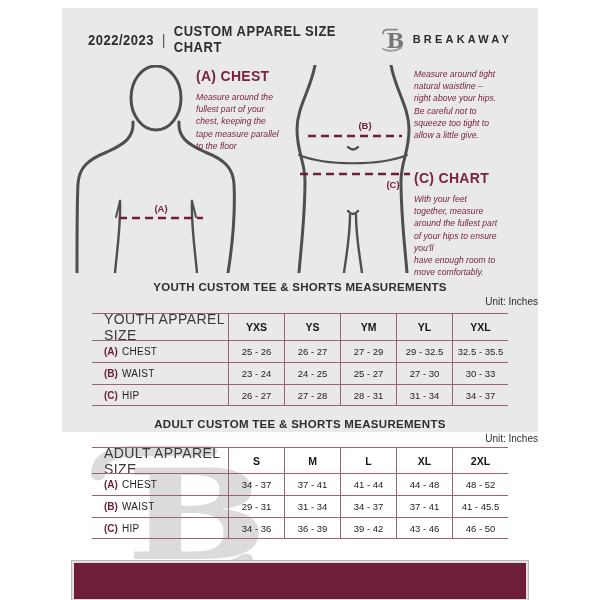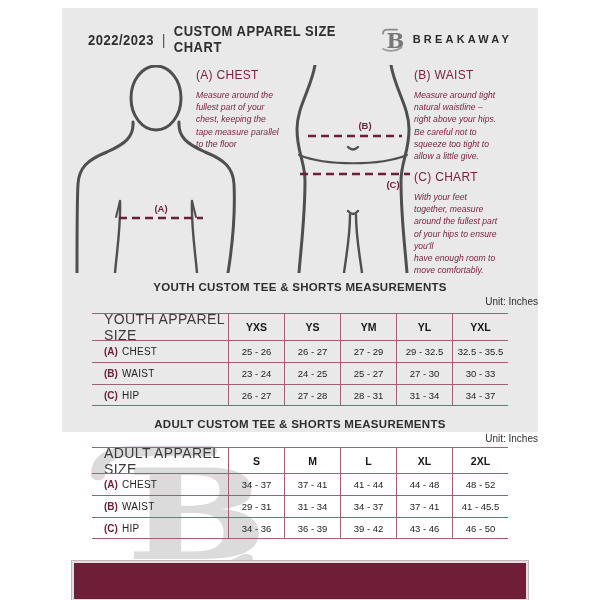--- a/index.html
+++ b/index.html
@@ -8,21 +8,21 @@
 
   
   .hdr { position:absolute; left:0; top:14px; width:100%; height:34px; display:flex; align-items:center; justify-content:space-between; padding:0 26px; }
   .hdr-title { display:flex; align-items:center; gap:8px; font-weight:bold; font-size:13px; letter-spacing:.5px; color:#2f2f2f; transform:scaleY(1.12); }
   .hdr-sep { font-weight:normal; color:#444; font-size:13px; }
   .brand { display:flex; align-items:center; gap:7px; }
   .brand-name { font-weight:bold; font-size:11px; letter-spacing:3.2px; color:#2b2b2b; }
 
   
   .gblock { position:absolute; z-index:2; }
-  .gblock h3 { font-size:12px; font-weight:normal; color:var(--heading); letter-spacing:.3px; margin-bottom:7px; }
+  .gblock h3 { font-size:14px; font-weight:bold; color:var(--heading); letter-spacing:.3px; margin-bottom:7px; }
   .gblock p { font-size:8.6px; font-style:italic; color:var(--heading); line-height:1.42; white-space:pre-line; }
   .fig { position:absolute; }
 
   
   .tbl-title { position:absolute; width:100%; text-align:center; font-size:11.5px; font-weight:bold; color:#2e2e2e; letter-spacing:.3px; z-index:2; }
   .tbl-unit { position:absolute; width:100%; text-align:right; font-size:10px; color:#2e2e2e; z-index:2; }
   .size-table { position:absolute; left:30px; width:416px; display:grid; grid-template-columns:136px repeat(5,56px); z-index:2; }
   .size-table.youth { grid-template-rows:27px 22px 22px 22px; }
   .size-table.adult { grid-template-rows:26px 22px 22px 22px; }
   .cell { border-top:1.4px solid var(--tborder); display:flex; align-items:center; justify-content:center; font-size:9.5px; color:#1c1c1c; }
@@ -92,21 +92,20 @@
   <div class="gblock" style="left:134px; top:60px; width:108px;">
     <h3>(A) CHEST</h3>
     <p>Measure around the
 fullest part of your
 chest, keeping the
 tape measure parallel
 to the floor</p>
   </div>
 
   <div class="gblock" style="left:352px; top:60px; width:122px;">
-    <h3>(B) WAIST</h3>
     <p>Measure around tight
 natural waistline –
 right above your hips.
 Be careful not to
 squeeze too tight to
 allow a little give.</p>
   </div>
 
   <div class="gblock" style="left:352px; top:162px; width:122px;">
     <h3>(C) CHART</h3>

